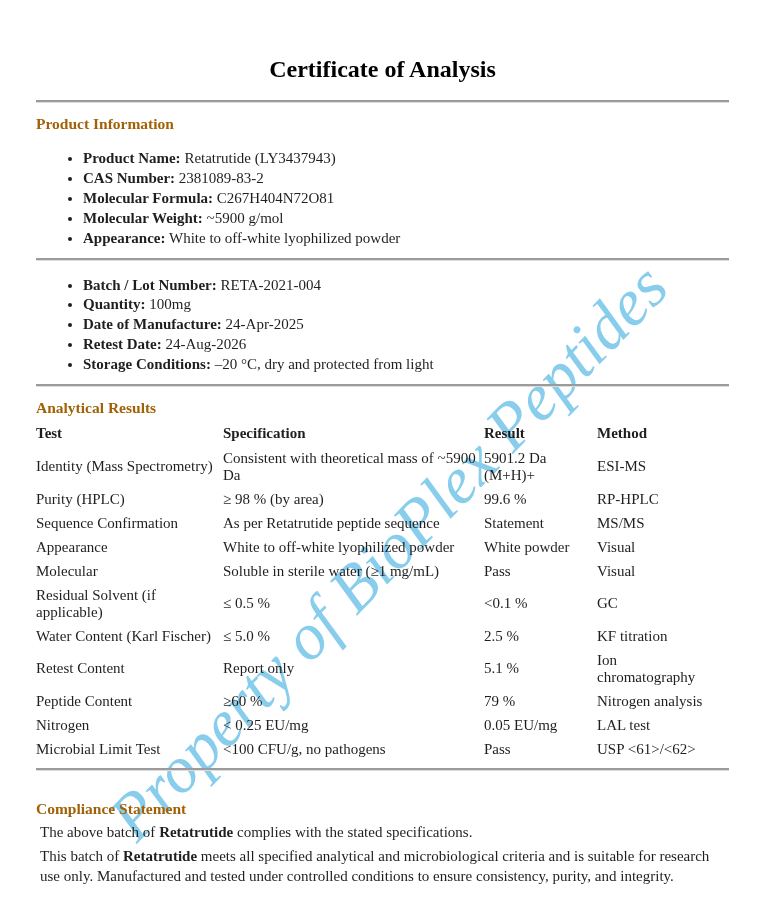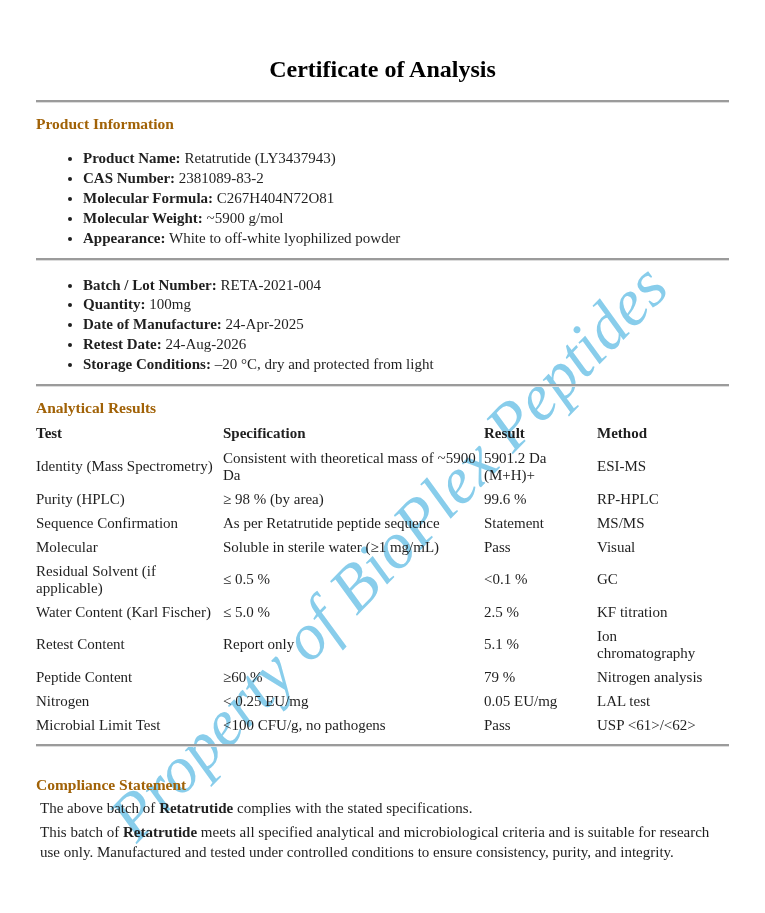--- a/index.html
+++ b/index.html
@@ -140,20 +140,26 @@
             <td class="res">99.6 %</td>
             <td>RP-HPLC</td>
           </tr>
           <tr>
             <td>Sequence Confirmation</td>
             <td>As per Retatrutide peptide sequence</td>
             <td class="res">Statement</td>
             <td>MS/MS</td>
           </tr>
           <tr>
+            <td>Appearance</td>
+            <td>White to off-white lyophilized powder</td>
+            <td class="res">White powder</td>
+            <td>Visual</td>
+          </tr>
+          <tr>
             <td>Molecular</td>
             <td>Soluble in sterile water (≥1 mg/mL)</td>
             <td class="res">Pass</td>
             <td>Visual</td>
           </tr>
           <tr>
             <td>Residual Solvent (if applicable)</td>
             <td>≤ 0.5 %</td>
             <td class="res">&lt;0.1 %</td>
             <td>GC</td>

